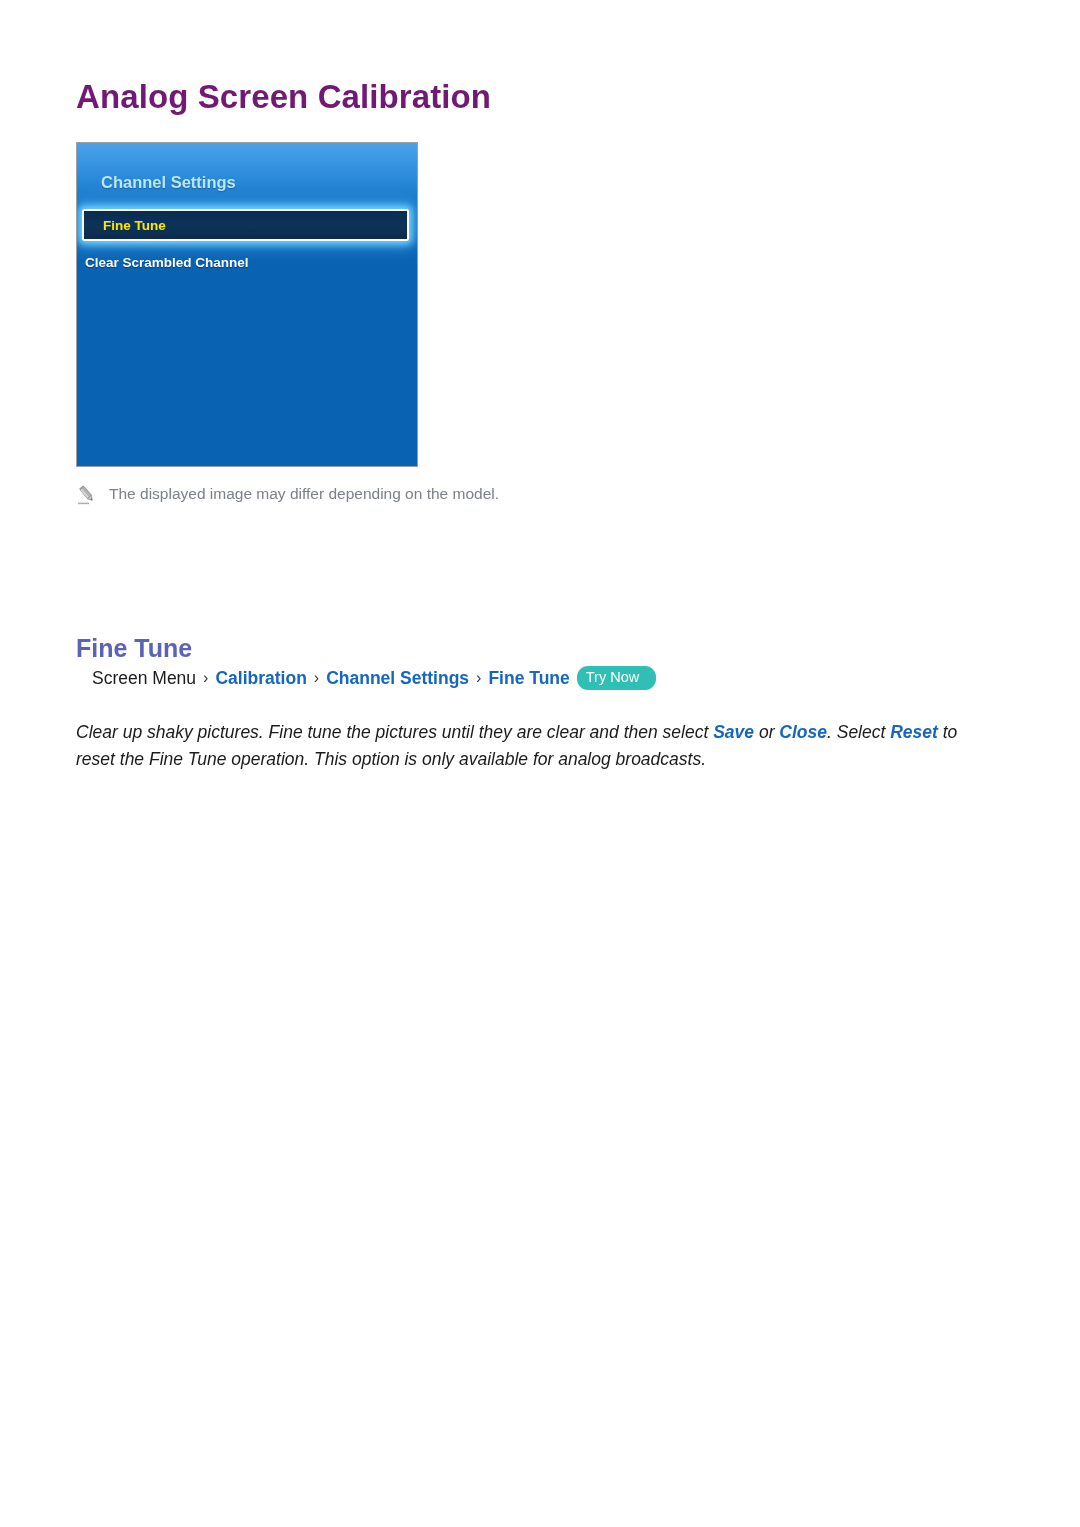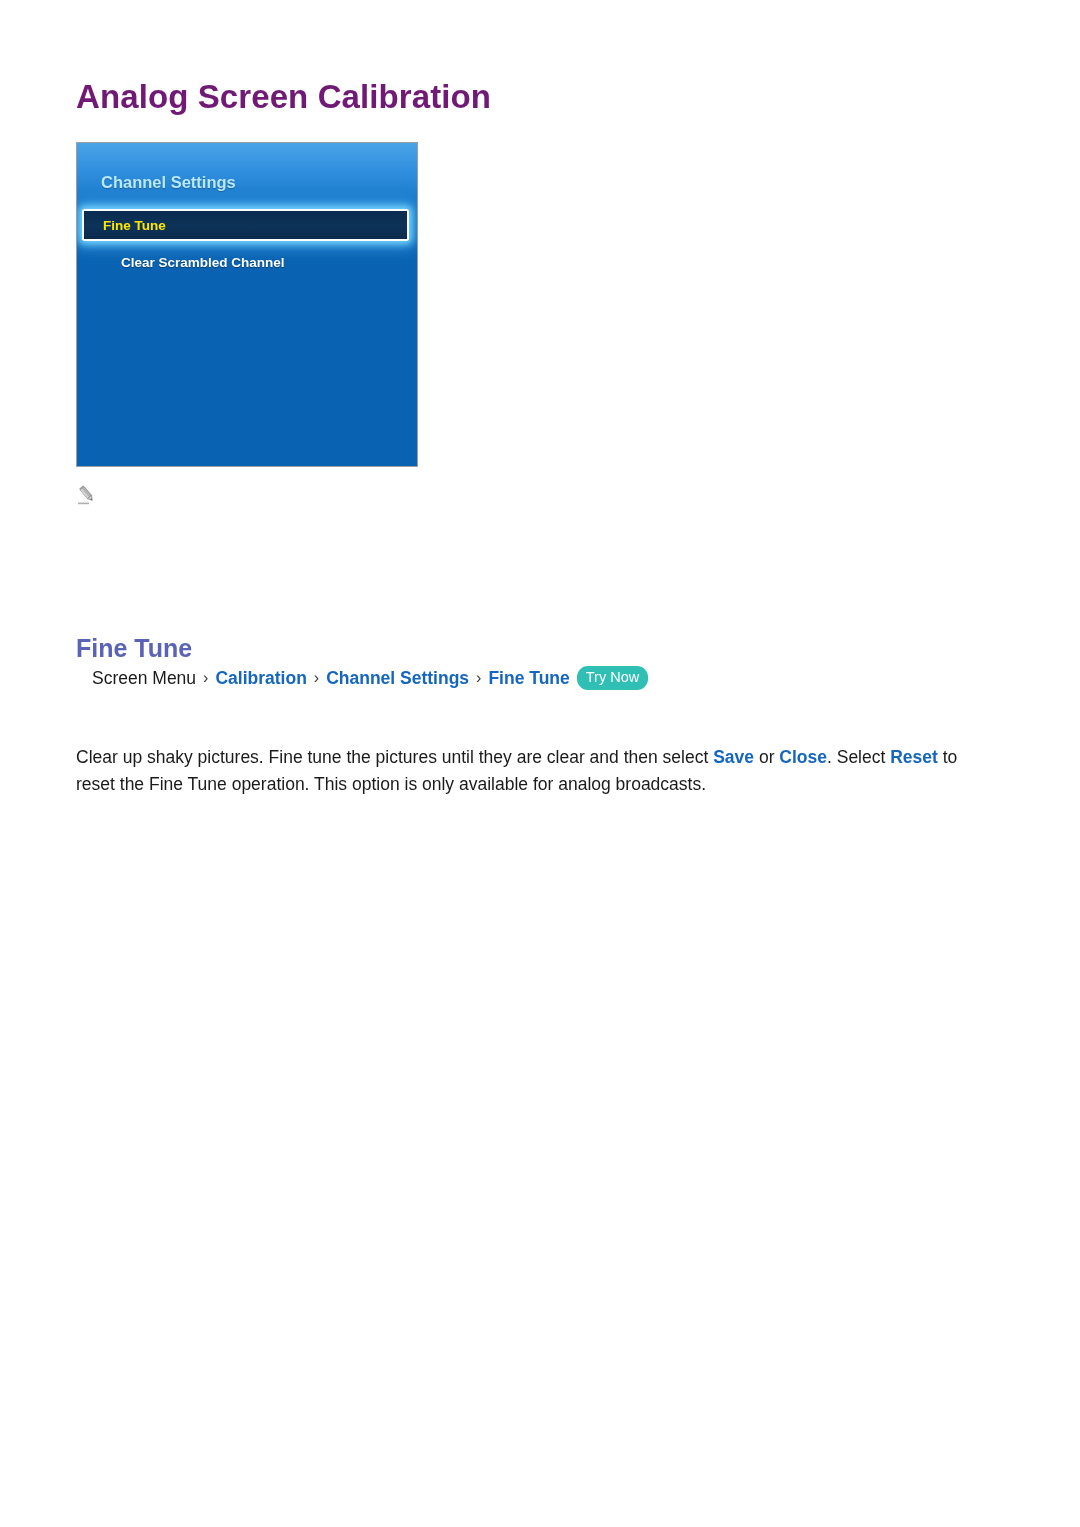--- a/index.html
+++ b/index.html
@@ -72,28 +72,27 @@
     position: absolute;
     left: 0;
     top: 66px;
     width: 100%;
   }
 
   .tv-menu-item {
     position: relative;
     height: 31px;
     line-height: 31px;
-    padding-left: 36px;
+    padding-left: 8px;
     font-size: 13.5px;
     font-weight: bold;
     color: #ffffff;
     text-shadow: 0 1px 1px rgba(0,0,0,0.35);
     box-sizing: border-box;
     white-space: nowrap;
-    margin-left: 8px;
   }
 
   .tv-menu-item.selected {
     margin: 0 8px 0 5px;
     padding-left: 19px;
     height: 32px;
     line-height: 30px;
     color: #ffe600;
     background: linear-gradient(180deg, #0a2c50 0%, #0d3358 55%, #0a2a4c 100%);
     border: 2px solid #ffffff;
@@ -135,21 +134,21 @@
   
   .body-text {
     position: absolute;
     left: 76px;
     width: 890px;
     font-size: 17.5px;
     line-height: 27px;
     color: #1b1b1b;
   }
   #para-intro { top: 521px; }
-  #para-detail { top: 726px; }
+  #para-detail { top: 701px; font-style: italic; }
 
   .section-heading {
     position: absolute;
     left: 76px;
     top: 613px;
     font-size: 25px;
     font-weight: bold;
     color: #5a63b8;
     white-space: nowrap;
   }
@@ -179,21 +178,21 @@
     margin: 0 7px;
     font-size: 16px;
   }
   .try-now {
     display: inline-block;
     margin-left: 7px;
     background: #2fbfb4;
     color: #ffffff;
     font-size: 14.5px;
     line-height: 21px;
-    padding: 1px 9px 2px 9px;
+    padding: 1px 17px 2px 9px;
     border-radius: 11px;
     font-weight: normal;
   }
 
   .inline-link {
     color: #1566c0;
     font-weight: bold;
   }
 </style>
 </head>
@@ -218,20 +217,21 @@
         <g transform="rotate(-40 11 11)">
           <rect x="9" y="2.5" width="5.2" height="11.5" fill="#b4b4b4" stroke="#8c8c8c" stroke-width="0.8"></rect>
           <rect x="9" y="2.5" width="2.3" height="11.5" fill="#d2d2d2"></rect>
           <polygon points="9,14 14.2,14 11.6,18.4" fill="#cfcfcf" stroke="#8c8c8c" stroke-width="0.8"></polygon>
           <polygon points="10.6,16.6 12.6,16.6 11.6,18.4" fill="#6e6e6e"></polygon>
           <rect x="9" y="1.2" width="5.2" height="1.6" fill="#9a9a9a"></rect>
         </g>
         <rect x="2" y="18.6" width="11" height="1.6" fill="#b0b0b0"></rect>
       </svg>
     </span>
+    <span class="note-text">The displayed image may differ depending on the model.</span>
   </div>
 
 
   <h2 class="section-heading">Fine Tune</h2>
 
   <div class="breadcrumb">
     <span class="crumb-plain">Screen Menu</span>
     <span class="crumb-sep">›</span>
     <span class="crumb-link">Calibration</span>
     <span class="crumb-sep">›</span>

